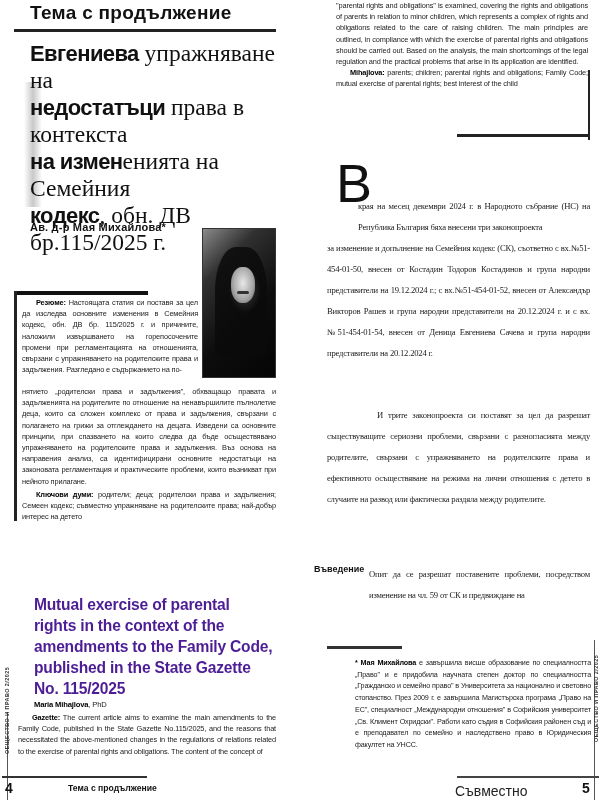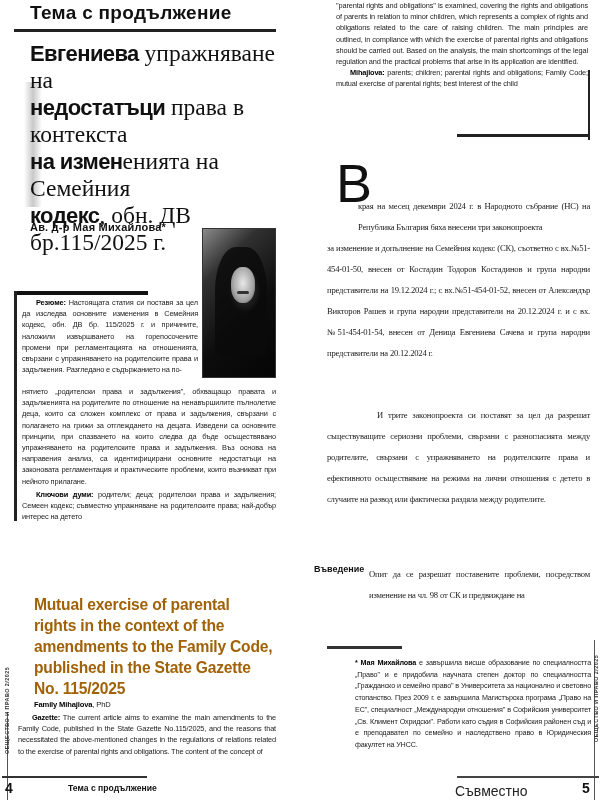--- a/index.html
+++ b/index.html
@@ -58,21 +58,21 @@
 
   .resume-block { position: absolute; left: 22px; top: 297px; width: 176px; }
   .resume-block-wide { position: absolute; left: 22px; top: 386px; width: 254px; }
   .indent { text-indent: 14px; }
 
   .keywords-bg { margin-top: 2px; }
 
   
   .en-title {
     position: absolute; left: 34px; top: 594px; width: 240px;
-    font-weight: bold; font-size: 15.6px; line-height: 21px; letter-spacing: -0.2px; color: #a16207;
+    font-weight: bold; font-size: 15.6px; line-height: 21px; letter-spacing: -0.2px; color: #4c1d95;
   }
   .author-en { position: absolute; left: 34px; top: 699px; font-size: 7.6px; }
   .author-en b { font-weight: bold; }
   .abstract-en { position: absolute; left: 18px; top: 712px; width: 258px; }
 
   .footer-rule-l { position: absolute; left: 2px; top: 776px; width: 145px; height: 2px; background: #333; }
   .page-num-l { position: absolute; left: 5px; top: 780px; font-weight: bold; font-size: 14px; }
   .footer-text-l { position: absolute; left: 68px; top: 783px; font-weight: bold; font-size: 8.6px; }
   .spine-l-line { position: absolute; left: 7px; top: 712px; width: 1px; height: 88px; background: #555; }
   .spine-l {
@@ -148,21 +148,21 @@
   <div class="resume-block-wide small-text">
     <div>нятието „родителски права и задължения", обхващащо правата и задълженията на родителите по отношение на ненавършилите пълнолетие деца, които са сложен комплекс от права и задължения, свързани с полагането на грижи за отглеждането на децата. Изведени са основните принципи, при спазването на които следва да бъде осъществявано упражняването на родителските права и задължения. Въз основа на направения анализ, са идентифицирани основните недостатъци на законовата регламентация и практическите проблеми, които възникват при нейното прилагане.</div>
     <div class="keywords-bg indent">
       <b>Ключови думи:</b><span> родители; деца; родителски права и задължения; Семеен кодекс; съвместно упражняване на родителските права; най-добър интерес на детето</span>
     </div>
   </div>
 
   <div class="en-title">Mutual exercise of parental rights in the context of the amendments to the Family Code, published in the State Gazette No. 115/2025</div>
 
   <div class="author-en small-text">
-    <b>Family Mihajlova</b><span>, PhD</span>
+    <b>Maria Mihajlova</b><span>, PhD</span>
   </div>
   <div class="abstract-en small-text indent">
     <b>Gazette:</b><span> The current article aims to examine the main amendments to the Family Code, published in the State Gazette No.115/2025, and the reasons that necessitated the above-mentioned changes in the regulations of relations related to the exercise of parental rights and obligations. The content of the concept of</span>
   </div>
 
   <div class="spine-l-line"></div>
   <div class="spine-l">ОБЩЕСТВО И ПРАВО 2/2025</div>
   <div class="footer-rule-l"></div>
   <div class="page-num-l">4</div>
   <div class="footer-text-l">Тема с продължение</div>
@@ -177,21 +177,21 @@
   </div>
   <div class="box-right"></div>
   <div class="box-bottom"></div>
 
   <div class="dropcap">В</div>
   <div class="body-p1a body-text">края на месец декември 2024 г. в Народното събрание (НС) на Република България бяха внесени три законопроекта</div>
   <div class="body-p1b body-text">за изменение и допълнение на Семейния кодекс (СК), съответно с вх.№51-454-01-50, внесен от Костадин Тодоров Костадинов и група народни представители на 19.12.2024 г.; с вх.№51-454-01-52, внесен от Александър Викторов Рашев и група народни представители на 20.12.2024 г. и с вх.№51-454-01-54, внесен от Деница Евгениева Сачева и група народни представители на 20.12.2024 г.</div>
   <div class="body-p3 body-text" style="text-indent:50px">И трите законопроекта си поставят за цел да разрешат съществуващите сериозни проблеми, свързани с разногласията между родителите, свързани с упражняването на родителските права и ефективното осъществяване на режима на лични отношения с детето в случаите на развод или фактическа раздяла между родителите.</div>
 
   <div class="intro-label">Въведение</div>
-  <div class="intro-1 body-text">Опит да се разрешат поставените проблеми, посредством изменение на чл. 98 от СК и предвиждане на</div>
+  <div class="intro-1 body-text">Опит да се разрешат поставените проблеми, посредством изменение на чл. 59 от СК и предвиждане на</div>
 
   <div class="footnote-rule"></div>
   <div class="footnote small-text">
     <b>* Мая Михайлова</b><span> е завършила висше образование по специалността „Право" и е придобила научната степен доктор по специалността „Гражданско и семейно право" в Университета за национално и световно стопанство. През 2009 г. е завършила Магистърска програма „Право на ЕС", специалност „Международни отношения" в Софийския университет „Св. Климент Охридски". Работи като съдия в Софийския районен съд и е преподавател по семейно и наследствено право в Юридическия факултет на УНСС.</span>
   </div>
 
   <div class="spine-r-line"></div>
   <div class="spine-r">ОБЩЕСТВО И ПРАВО 2/2025</div>
   <div class="footer-rule-r"></div>
   <div class="footer-text-r">Съвместно упражняване...</div>

